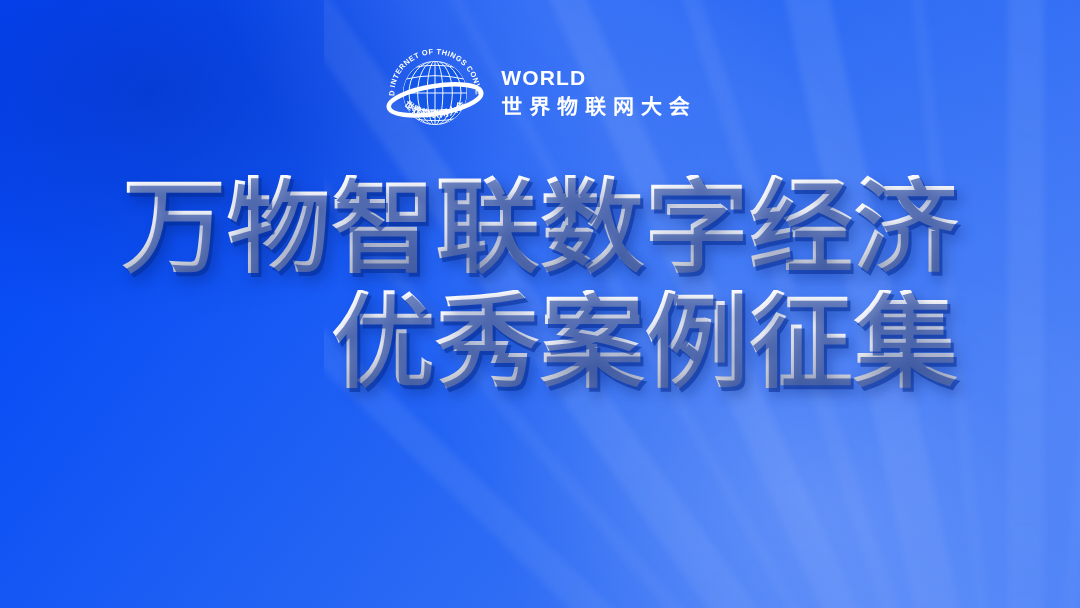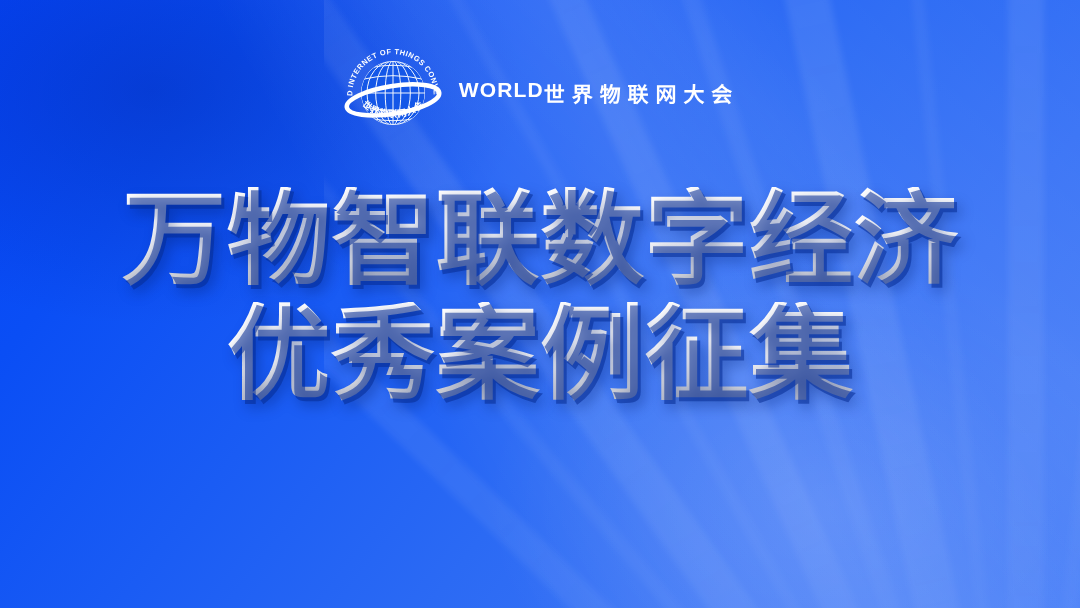--- a/index.html
+++ b/index.html
@@ -110,42 +110,42 @@
 
   
   .logo-lockup {
     display: flex;
     align-items: center;
     gap: 14px;
     margin-top: 41px;
     height: 104px;
   }
   .logo-mark { width: 104px; height: 104px; display: block; flex: none; }
-  .logo-text { display: flex; flex-direction: row; justify-content: flex-end; }
+  .logo-text { display: flex; flex-direction: column; justify-content: flex-end; }
   .logo-en {
     color: #ffffff;
     font-weight: 700;
     font-size: 21px;
     line-height: 1.14;
     letter-spacing: 0.055em;
     white-space: nowrap;
   }
   .logo-cn {
     color: #ffffff;
     font-weight: 700;
     font-size: 21px;
     line-height: 1.22;
     letter-spacing: 0.33em;
     margin-top: 4px;
     white-space: nowrap;
   }
 
   
   .headline {
-    margin-top: 42px;
+    margin-top: 30px;
     text-align: center;
     line-height: 1.0;
   }
   .headline-line {
     display: block;
     font-weight: 700;
     white-space: nowrap;
     position: relative;
     color: #ffffff;
     text-shadow:
@@ -159,21 +159,21 @@
         #f3f4f7 55%,
         #d6d8de 80%,
         #c2c5cd 100%);
     -webkit-background-clip: text;
     background-clip: text;
     -webkit-text-fill-color: transparent;
     color: transparent;
     display: inline-block;
   }
   .headline-line-1 { font-size: 104px; letter-spacing: 0.005em; }
-  .headline-line-2 { font-size: 104px; letter-spacing: 0.005em; margin-top: 11px; }
+  .headline-line-2 { font-size: 104px; letter-spacing: 0.005em; margin-top: 11px; text-align: right; }
 
   
   .subtitle {
     margin-top: 62px;
     color: #ffffff;
     font-weight: 700;
     font-size: 33px;
     letter-spacing: 0.035em;
     white-space: nowrap;
     text-shadow: 0 2px 6px rgba(6,38,130,0.30);

